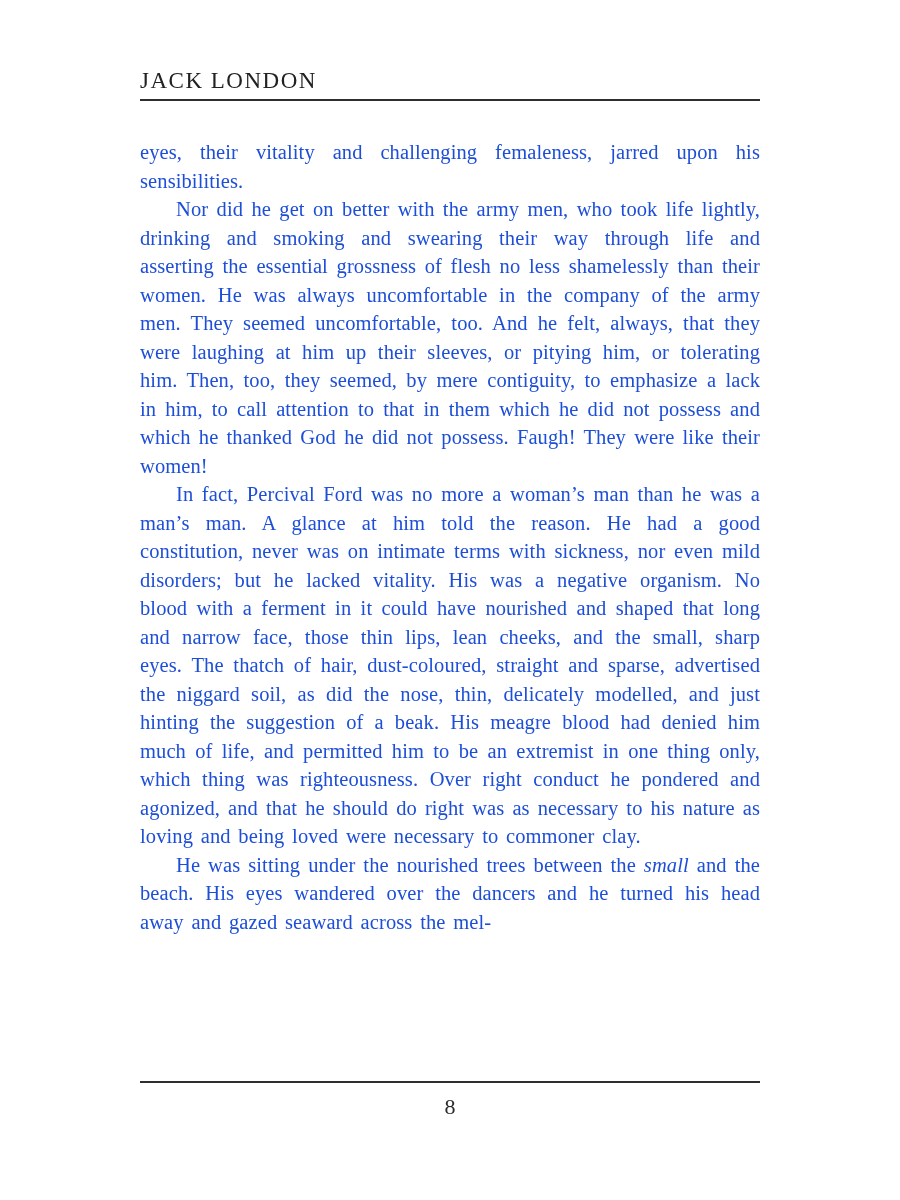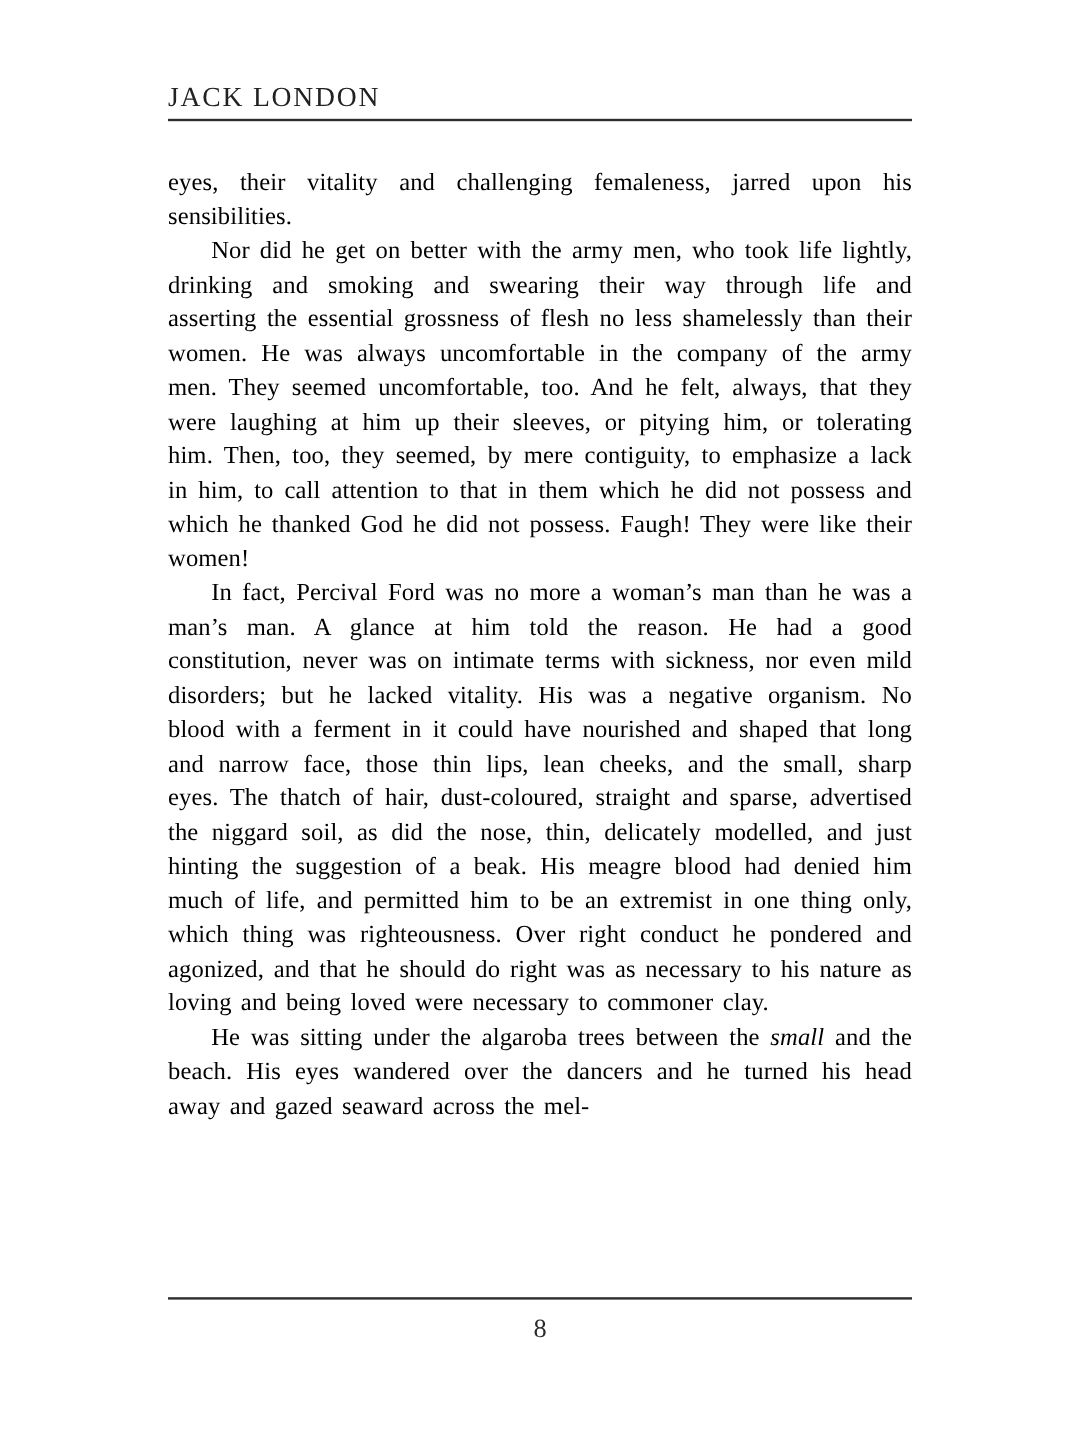--- a/index.html
+++ b/index.html
@@ -38,21 +38,21 @@
   .body-text {
     position: absolute;
     top: 138px;
     left: 140px;
     width: 620px;
     font-size: 20.5px;
     line-height: 28.5px;
     text-align: justify;
     word-spacing: 2.5px;
     letter-spacing: 0.1px;
-    color: #000000;
+    color: #1d4ed8;
   }
   .body-text p {
     margin: 0;
     padding: 0;
   }
   .body-text p.indent {
     text-indent: 36px;
   }
   .body-text em {
     font-style: italic;
@@ -83,20 +83,20 @@
 <div class="page">
 
   <div class="running-header">JACK LONDON</div>
 
   <hr class="header-rule">
 
   <main class="body-text">
       <p><span>eyes, their vitality and challenging femaleness, jarred upon his sensibilities.</span></p>
       <p class="indent"><span>Nor did he get on better with the army men, who took life lightly, drinking and smoking and swearing their way through life and asserting the essential grossness of flesh no less shamelessly than their women. He was always uncomfortable in the company of the army men. They seemed uncomfortable, too. And he felt, always, that they were laughing at him up their sleeves, or pitying him, or tolerating him. Then, too, they seemed, by mere contiguity, to emphasize a lack in him, to call attention to that in them which he did not possess and which he thanked God he did not possess. Faugh! They were like their women!</span></p>
       <p class="indent"><span>In fact, Percival Ford was no more a woman’s man than he was a man’s man. A glance at him told the reason. He had a good constitution, never was on intimate terms with sickness, nor even mild disorders; but he lacked vitality. His was a negative organism. No blood with a ferment in it could have nourished and shaped that long and narrow face, those thin lips, lean cheeks, and the small, sharp eyes. The thatch of hair, dust-coloured, straight and sparse, advertised the niggard soil, as did the nose, thin, delicately modelled, and just hinting the suggestion of a beak. His meagre blood had denied him much of life, and permitted him to be an extremist in one thing only, which thing was righteousness. Over right conduct he pondered and agonized, and that he should do right was as necessary to his nature as loving and being loved were necessary to commoner clay.</span></p>
-      <p class="indent"><span>He was sitting under the algaroba trees between the </span><em>small</em><span> and the beach. His eyes wandered over the dancers and he turned his head away and gazed seaward across the mel-</span></p>
+      <p class="indent"><span>He was sitting under the nourished trees between the </span><em>small</em><span> and the beach. His eyes wandered over the dancers and he turned his head away and gazed seaward across the mel-</span></p>
     </main>
 
   <hr class="footer-rule">
 
   <div class="page-number">8</div>
 
 </div>
 
 </body></html>

